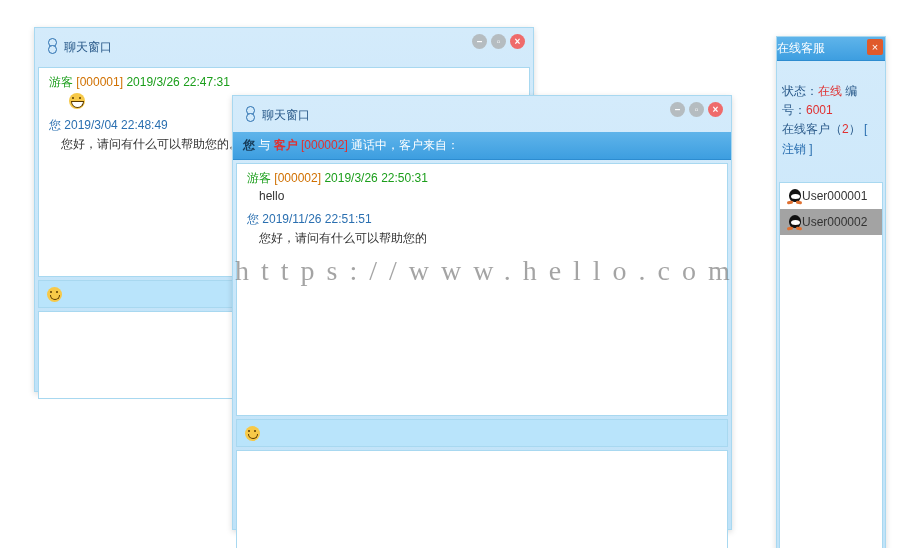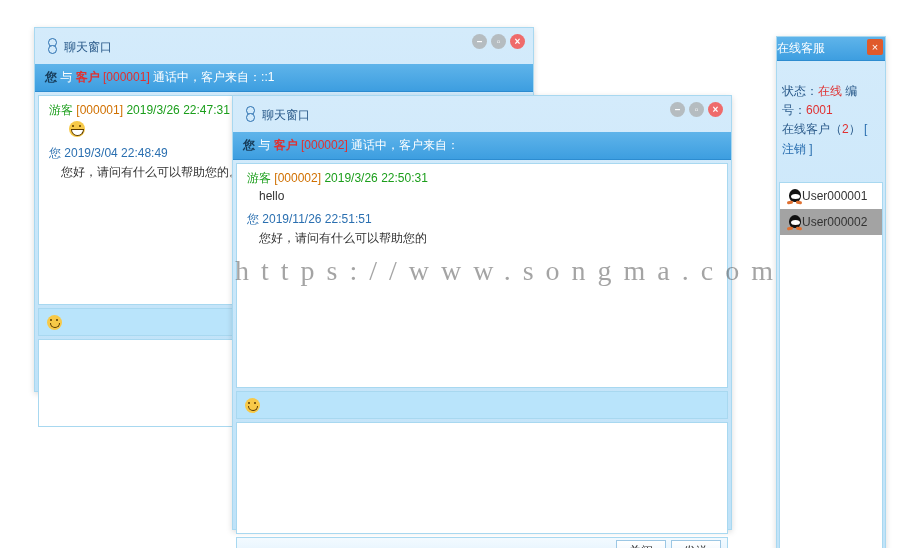--- a/index.html
+++ b/index.html
@@ -15,21 +15,21 @@
 .tbtn{position:absolute;right:8px;top:6px;display:flex;gap:4px}
 .circ{width:15px;height:15px;border-radius:50%;display:flex;align-items:center;justify-content:center;font-weight:bold;font-size:10px;color:#fff;cursor:pointer}
 .c-min{background:#b5bcc0}
 .c-max{background:#b5bcc0}
 .c-close{background:#ef6b6b}
 .hdr{background:linear-gradient(#5fb4ea,#3d9ee0);padding:5px 10px;color:#fff;font-size:12px;border-bottom:1px solid #2d8cd0}
 .hdr .yo{color:#163a57;font-weight:bold}
 .hdr .cust{color:#e03030;font-weight:bold}
 .hdr .cid{color:#e03030}
 .msgs{background:#fff;margin:3px;height:210px;overflow:auto;padding:6px 10px;font-size:12px;border:1px solid #a8d8f0}
-.w2 .msgs{height:225px}
+.w2 .msgs{height:253px}
 .m-guest{color:#1b9e1b}
 .m-guest .gid{color:#d07000}
 .m-me{color:#2a6fb0}
 .m-body{color:#333;padding:2px 0 8px 12px}
 .emj{margin:3px;border:1px solid #a8d8f0;background:#b9e4fb;height:28px;display:flex;align-items:center;padding-left:8px}
 .smile{width:15px;height:15px;background:#f7c948;border-radius:50%;position:relative;display:inline-block;cursor:pointer}
 .smile:before{content:"";position:absolute;left:3px;top:4px;width:2px;height:2px;background:#5a3a00;border-radius:50%;box-shadow:6px 0 #5a3a00}
 .smile:after{content:"";position:absolute;left:3px;top:8px;width:8px;height:4px;border:1px solid #5a3a00;border-top:none;border-radius:0 0 8px 8px}
 .txtbox{margin:0 3px 3px 3px;border:1px solid #a8d8f0;background:#fff;height:88px}
 .w2 .txtbox{height:112px}
@@ -62,24 +62,20 @@
 
 <div class="chat-win w1">
   <div class="tbar">
     <span class="ic"></span>
     <span>聊天窗口</span>
   </div>
   <div class="tbtn">
     <span class="circ c-min">–</span>
     <span class="circ c-max">▫</span>
     <span class="circ c-close">×</span>
-  </div>
-  <div class="hdr">
-    <span class="yo">您</span><span> 与 </span><span class="cust">客户</span>
-    <span class="cid">[000001]</span><span> 通话中，客户来自：</span><span>::1</span>
   </div>
   <div class="msgs">
     <div>
       <span class="m-guest"><span>游客</span> <span class="gid">[000001]</span> <span>2019/3/26 22:47:31</span></span>
       <div class="m-body"><span class="grin"></span></div>
     </div>
     <div>
       <span class="m-me"><span>您</span> <span>2019/3/04 22:48:49</span></span>
       <div class="m-body">您好，请问有什么可以帮助您的。</div>
     </div>
@@ -117,21 +113,21 @@
   <div class="emj">
     <span class="smile"></span>
   </div>
   <div class="txtbox"></div>
   <div class="footer">
     <button class="btn">关闭</button>
     <button class="btn">发送</button>
   </div>
 </div>
 
-<div class="watermark">https://www.songma.com</div>
+<div class="watermark">https://www.hello.com</div>
 
 <div class="panel">
   <div class="phd">
     <span>在线客服</span>
     <span class="pclose">×</span>
   </div>
   <div class="psub">
     <span>状态：</span><span class="on">在线</span>
     <span>编号：</span><span class="on">6001</span><br>
     <span>在线客户（</span><span class="cnt">2</span><span>）</span>

